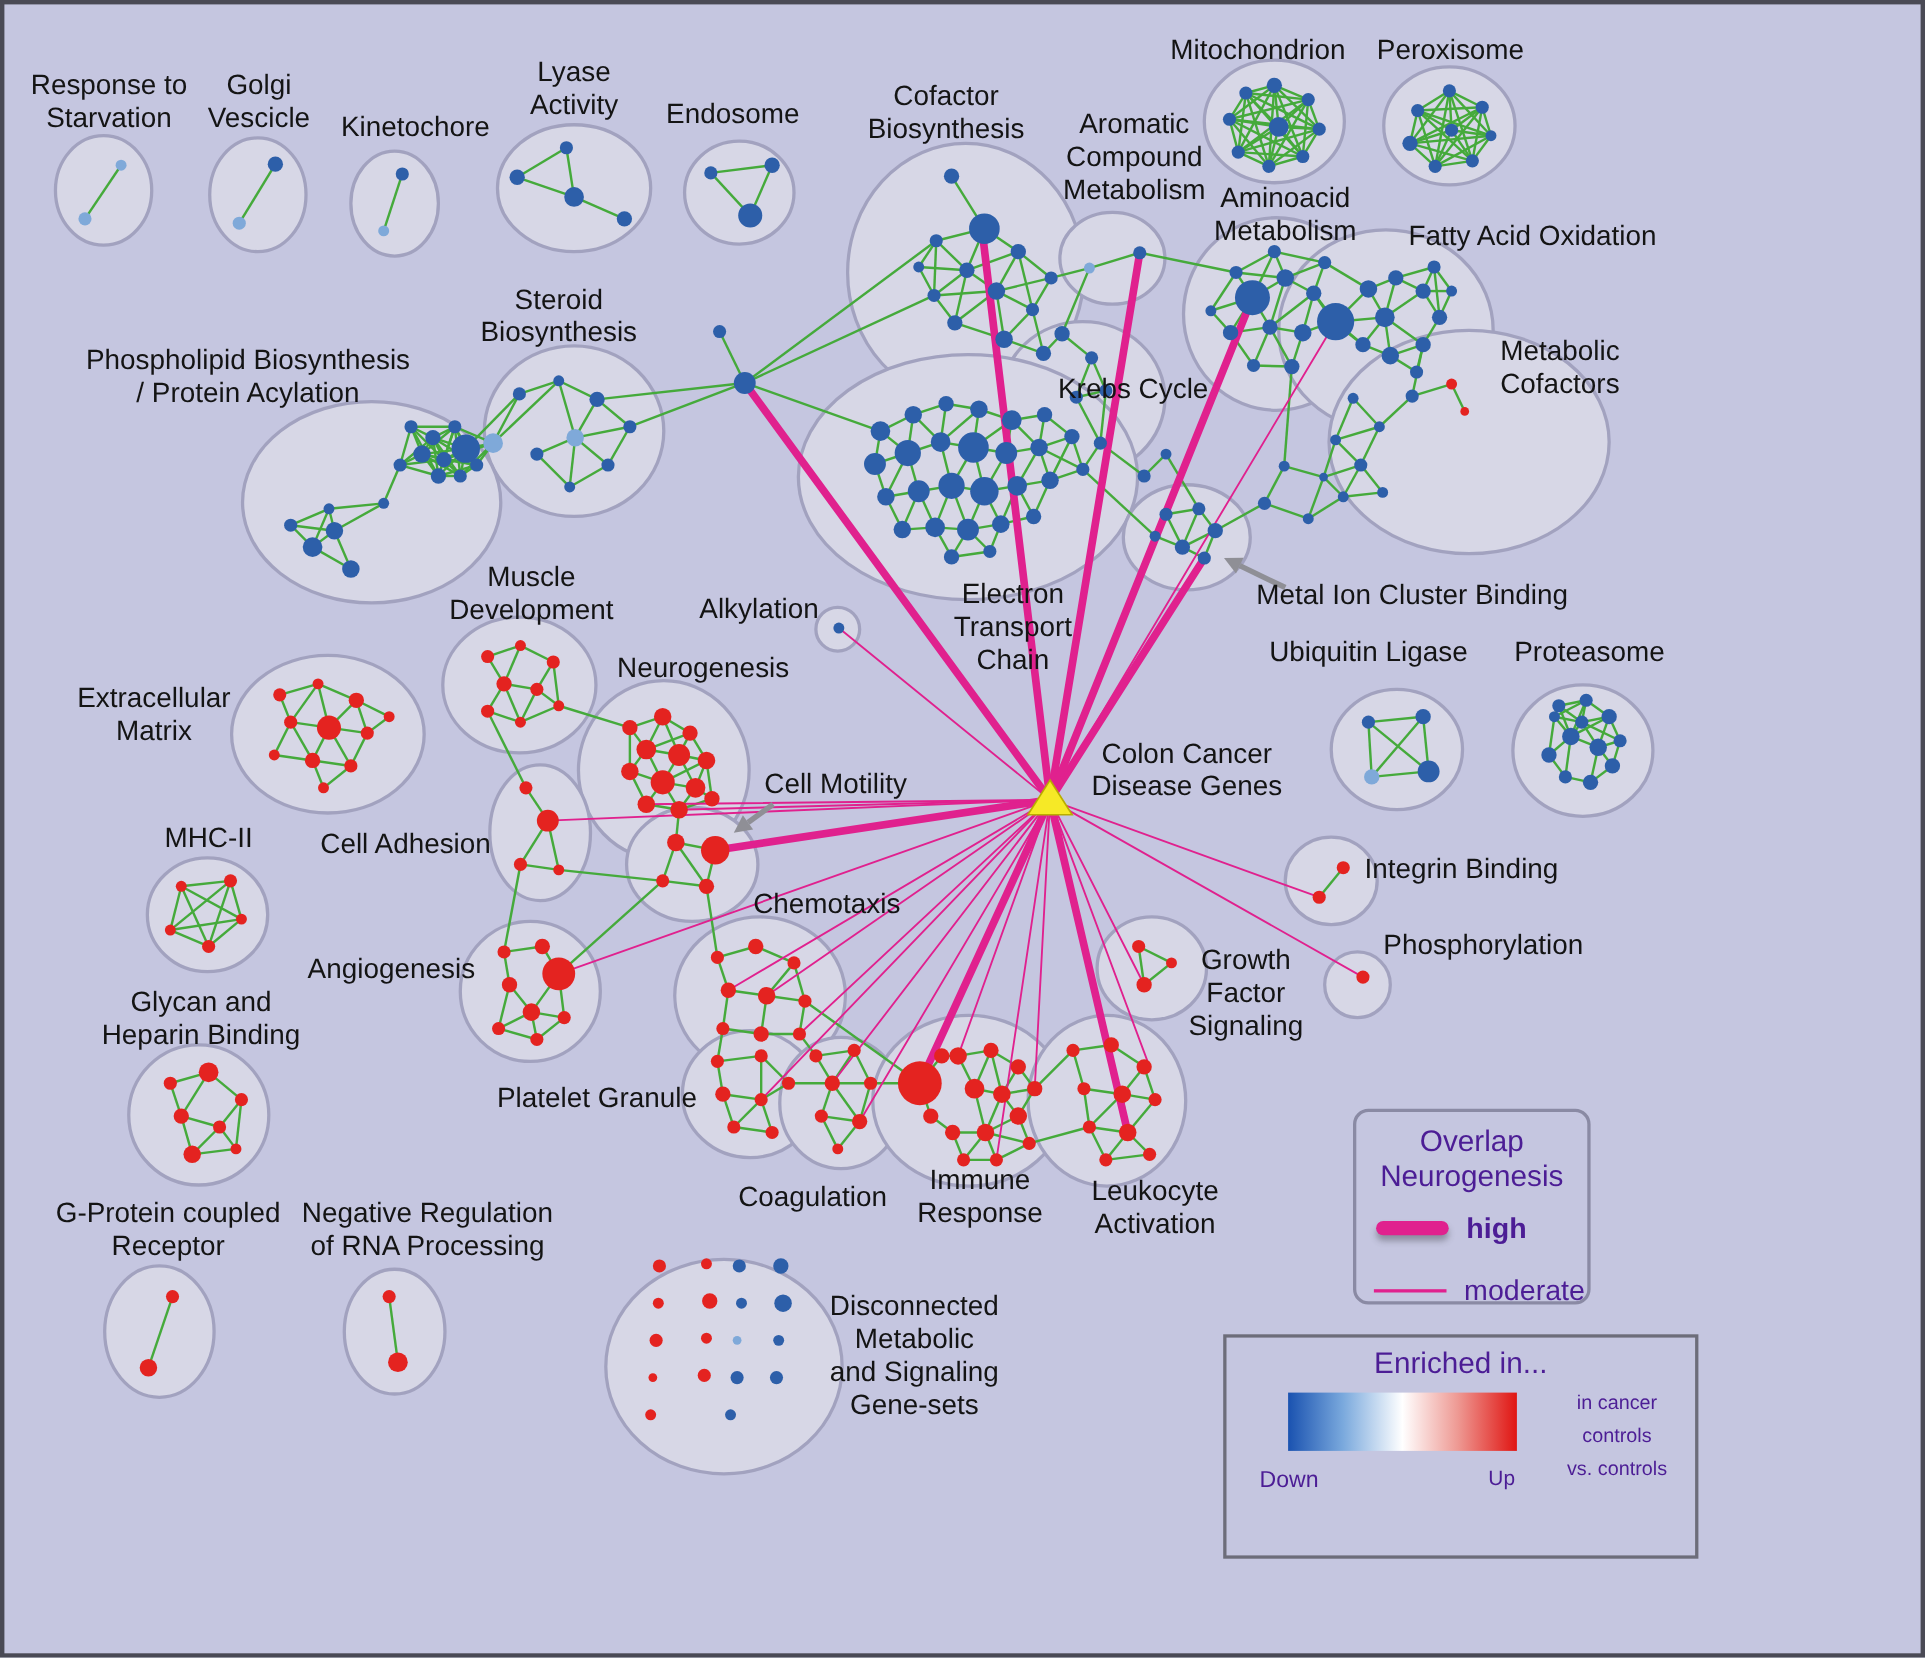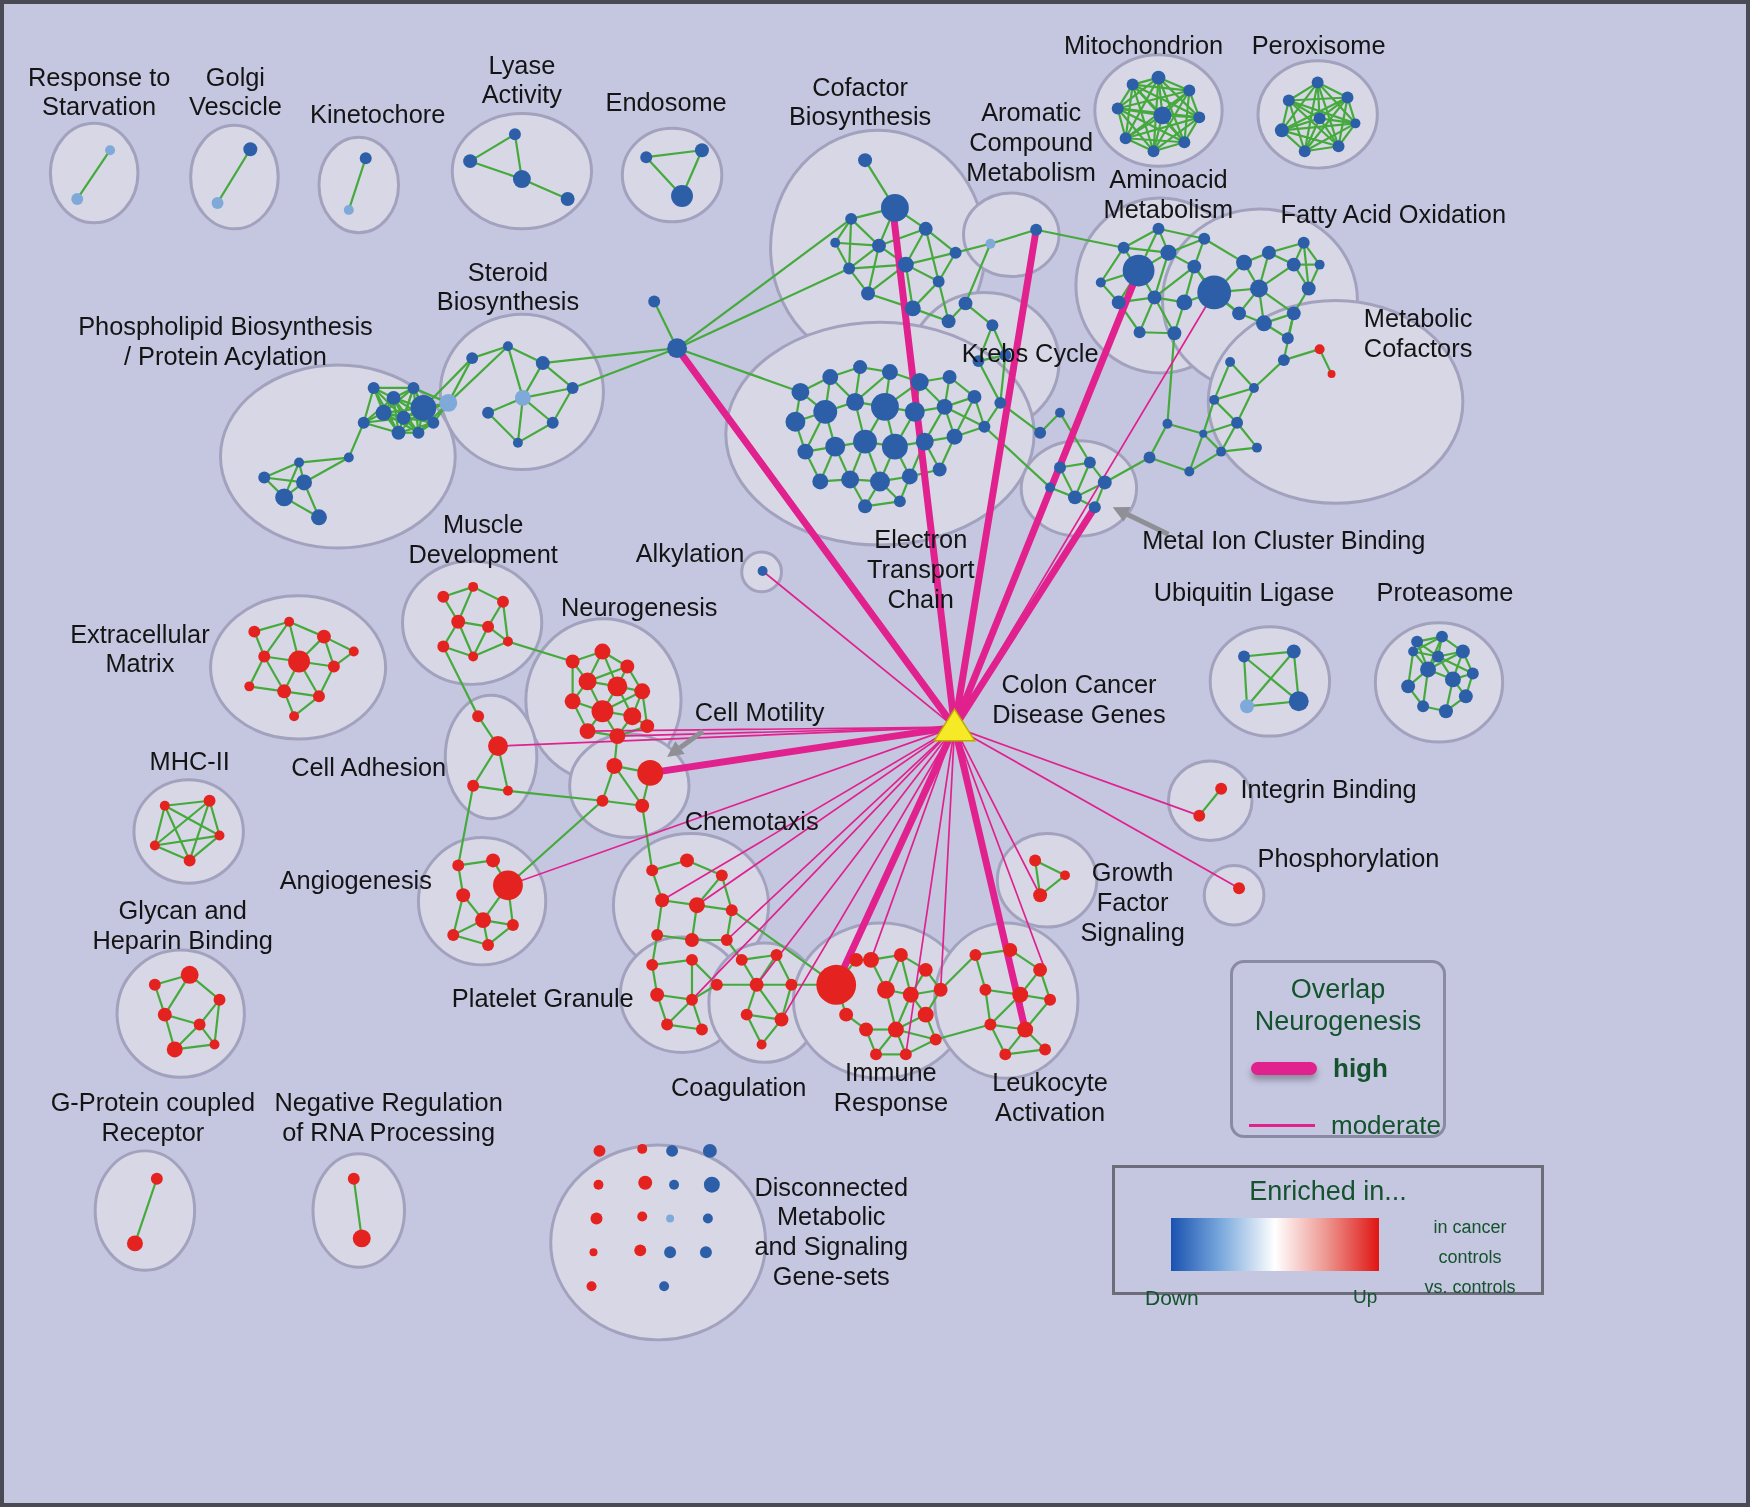--- a/index.html
+++ b/index.html
@@ -7,34 +7,34 @@
     position:relative;
     width:1750px;height:1507px;
     box-sizing:border-box;
     background:#c5c6e0;
     border:4px solid #4a4a55;
     overflow:hidden;
     font-family:"Liberation Sans",sans-serif;
   }
   #map{position:absolute;left:0;top:0;width:100%;height:100%;}
   .lbl{font-family:"Liberation Sans",sans-serif;font-size:25.5px;fill:#141414;}
-  .legend{position:absolute;box-sizing:border-box;color:#14532d;}
+  .legend{position:absolute;box-sizing:border-box;color:#4c1d95;margin-top:48px;}
   #overlap-legend{
     left:1226px;top:956px;width:216px;height:178px;
     border:3px solid #8a8aa4;border-radius:14px;
   }
   #overlap-legend .lg-title{text-align:center;font-size:27px;line-height:32px;margin-top:10px;}
   .lg-row{display:flex;align-items:center;gap:16px;padding-left:18px;}
   .lg-row.first{margin-top:16px;font-weight:bold;}
   .lg-row.second{margin-top:26px;padding-left:16px;}
   .bar-high{width:66px;height:13px;border-radius:7px;background:#e0218e;box-shadow:0 5px 6px rgba(70,70,80,.45);}
   .bar-moderate{width:66px;height:3px;background:#e0218e;}
   .lg-item-label{font-size:26px;}
   #enriched-legend{
-    left:1108px;top:1161px;width:432px;height:130px;
+    left:1108px;top:1161px;width:432px;height:204px;
     border:3px solid #6d6d7a;
   }
   #enriched-legend .lg-title{text-align:center;font-size:27px;margin-top:8px;}
   .gradient-bar{
     position:absolute;left:56px;top:50px;width:208px;height:53px;
     background:linear-gradient(90deg,#1a52b0 0%,#7aa9dd 24%,#ffffff 50%,#ee9a94 74%,#e01512 100%);
   }
   .down-label{position:absolute;left:30px;top:118px;font-size:21px;}
   .up-label{position:absolute;left:238px;top:118px;font-size:19px;}
   .enr-caption{position:absolute;left:284px;top:44px;width:142px;text-align:center;font-size:18px;line-height:30px;}

